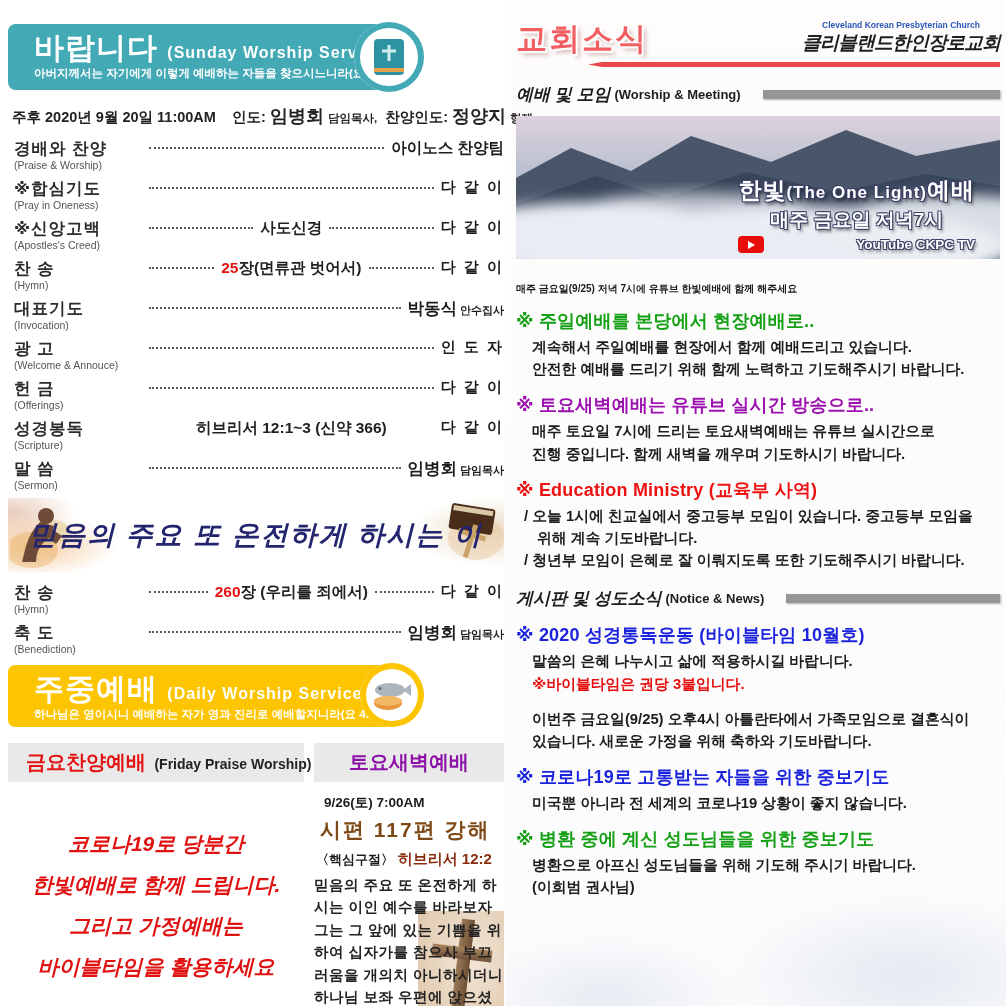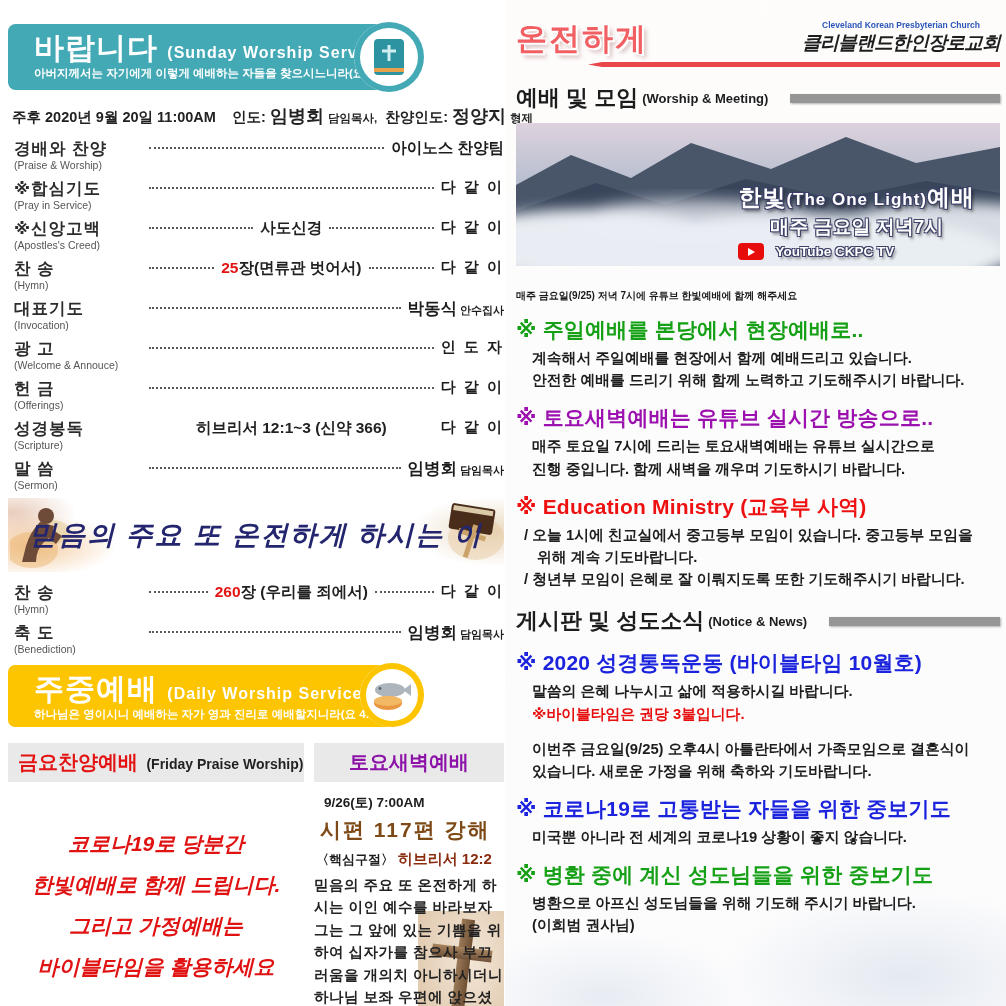--- a/index.html
+++ b/index.html
@@ -48,21 +48,21 @@
   }
   .sermontitle { font-size:27px; font-weight:800; font-style:italic; color:#23256e; letter-spacing:2px; white-space:nowrap; z-index:2; }
   .sermonbar svg { position:absolute; z-index:1; }
   .praying { left:2px; top:4px; }
   .biblecross { right:0px; top:0px; }
 
   .bottomgrid { display:flex; gap:10px; margin-top:16px; }
   .bcol-l { width:296px; flex:0 0 296px; }
   .bcol-r { flex:1; position:relative; }
   .subhdr { background:#e9e9e9; padding:6px 10px; text-align:center; white-space:nowrap; }
-  .subhdr .h-red { color:#e41313; font-size:20px; font-weight:800; }
+  .subhdr .h-red { color:#e41313; font-size:20px; font-weight:800;margin-left:8px; }
   .subhdr .h-en { color:#222; font-size:14px; font-weight:700; margin-left:4px; }
   .subhdr .h-purple { color:#8d12a8; font-size:20px; font-weight:800; }
   .redcall { margin-top:42px; text-align:center; color:#e01212; font-size:21px; font-weight:800; font-style:italic; line-height:1.95; }
   .satdate { margin:12px 0 4px 10px; font-size:13.5px; font-weight:700; }
   .sattitle { margin:2px 0 6px 6px; font-size:21px; font-weight:800; color:#7d4a17; letter-spacing:2px; }
   .satkey { margin-left:2px; font-size:13px; font-weight:700; }
   .satkey .ref { color:#8a2c0e; font-size:15px; font-weight:800; }
   .satverse { position:relative; z-index:2; margin-top:5px; font-size:14.5px; font-weight:700; line-height:1.55; color:#222; letter-spacing:0.5px; }
   .crossimg { position:absolute; right:0; bottom:0; width:86px; height:120px; z-index:1;
      background:radial-gradient(ellipse at 60% 40%, #f3e7d8, #e3cdb4 70%, #d9bf9f); }
@@ -79,39 +79,39 @@
 
   .rhead { display:flex; justify-content:space-between; align-items:flex-start; }
   .rtitle { font-size:31px; font-weight:800; color:#f15f63; letter-spacing:2px;
      text-shadow:-1px -1px 0 #fff, 1px -1px 0 #fff, -1px 1px 0 #fff, 2px 2px 0 #fff, 4px 4px 4px rgba(120,40,40,.35); }
   .rlogo { text-align:center; margin-top:2px; }
   .rlogo .len { font-size:8.5px; color:#2a55b8; font-weight:700; }
   .rlogo .lko { font-family:"DejaVu Serif","Liberation Serif",serif; font-style:italic; font-size:19px; font-weight:800; color:#1e1e1e; letter-spacing:-1px; }
   .redbar { margin:2px 0 0 72px; height:5px; background:#ea474c; clip-path:polygon(0 50%, 14px 0, 100% 0, 100% 100%, 14px 100%); }
 
   .secline { display:flex; align-items:center; margin-top:16px; }
-  .secline .st { font-size:22px; font-weight:800; white-space:nowrap; }
+  .secline .st { font-size:17px; font-weight:800; white-space:nowrap;font-style:italic; }
   .secline .sten { font-size:13px; font-weight:700; margin-left:4px; white-space:nowrap; }
   .secline .gbar { flex:1; height:9px; background:#969696; margin-left:22px; box-shadow:1px 1px 2px rgba(0,0,0,.3); }
 
   .photo { position:relative; margin-top:10px; width:484px; height:143px; overflow:hidden; }
   .photo svg.scene { position:absolute; inset:0; }
   .photo .ptxt { position:absolute; right:25px; bottom:6px; text-align:center; color:#fff; z-index:2;
      text-shadow:-1px -1px 0 #3c4067, 1px -1px 0 #3c4067, -1px 1px 0 #3c4067, 1px 1px 0 #3c4067, 2px 3px 3px rgba(0,0,0,.5); }
   .ptxt .l1 { font-size:23px; font-weight:800; letter-spacing:1px; }
   .ptxt .l1 .mid { font-size:17px; }
   .ptxt .l2 { font-size:19px; font-weight:800; margin-top:1px; }
-  .ptxt .l3 { display:flex; align-items:center; justify-content:flex-start; gap:11px; margin-top:3px; font-size:13.5px; font-weight:800; }
+  .ptxt .l3 { display:flex; align-items:center; justify-content:space-between; gap:0; margin-top:3px; font-size:13.5px; font-weight:800; }
   .ytbadge { display:inline-flex; align-items:center; justify-content:center; width:26px; height:17px; background:#e80d0d; border-radius:4px; }
   .ytbadge .tri { width:0; height:0; border-left:7px solid #fff; border-top:4.5px solid transparent; border-bottom:4.5px solid transparent; }
 
   .caption { margin-top:23px; font-size:10px; font-weight:800; color:#1a1a1a; white-space:nowrap; }
 
   .notice { margin-top:13px; }
-  .nhead { font-size:21px; font-weight:800; letter-spacing:0.2px; white-space:nowrap; }
+  .nhead { font-size:18px; font-weight:800; letter-spacing:0.2px; white-space:nowrap; }
   .nh-green { color:#15a015; } .nh-purple { color:#9b10ae; } .nh-red { color:#ee1111; } .nh-blue { color:#1b23dd; }
   .nbody { margin:3px 0 0 16px; font-size:14.8px; font-weight:600; line-height:1.5; color:#1d1d1d; }
   .nbody .indent { padding-left:13px; }
   .nred { color:#e60e0e; font-weight:800; }
 </style>
 </head>
 <body>
 
 <div class="page">
 
@@ -152,21 +152,21 @@
             <div class="k">경배와 찬양</div>
             <div class="e">(Praise &amp; Worship)</div>
           </div>
         <div class="dots"></div>
         <div class="oright"><span class="nm" style="font-size:15.5px">아이노스 찬양팀</span></div>
       </div>
 
       <div class="orow">
         <div class="olabel">
             <div class="k">※합심기도</div>
-            <div class="e">(Pray in Service)</div>
+            <div class="e">(Pray in Oneness)</div>
           </div>
         <div class="dots"></div>
         <div class="oright"><span class="all">다 같 이</span></div>
       </div>
 
       <div class="orow">
         <div class="olabel">
             <div class="k">※신앙고백</div>
             <div class="e">(Apostles's Creed)</div>
           </div>
@@ -317,21 +317,21 @@
             <div class="cv"></div>
             <div class="ch"></div>
           </div>
       </div>
     </div>
   </div>
 
   <div class="rightcol">
 
     <div class="rhead">
-      <div class="rtitle">온전하게</div>
+      <div class="rtitle">교회소식</div>
       <div class="rlogo">
         <div class="len">Cleveland Korean Presbyterian Church</div>
         <div class="lko">클리블랜드한인장로교회</div>
       </div>
     </div>
     <div class="redbar"></div>
 
     <div class="secline">
       <span class="st">예배 및 모임</span>
       <span class="sten">(Worship &amp; Meeting)</span>

